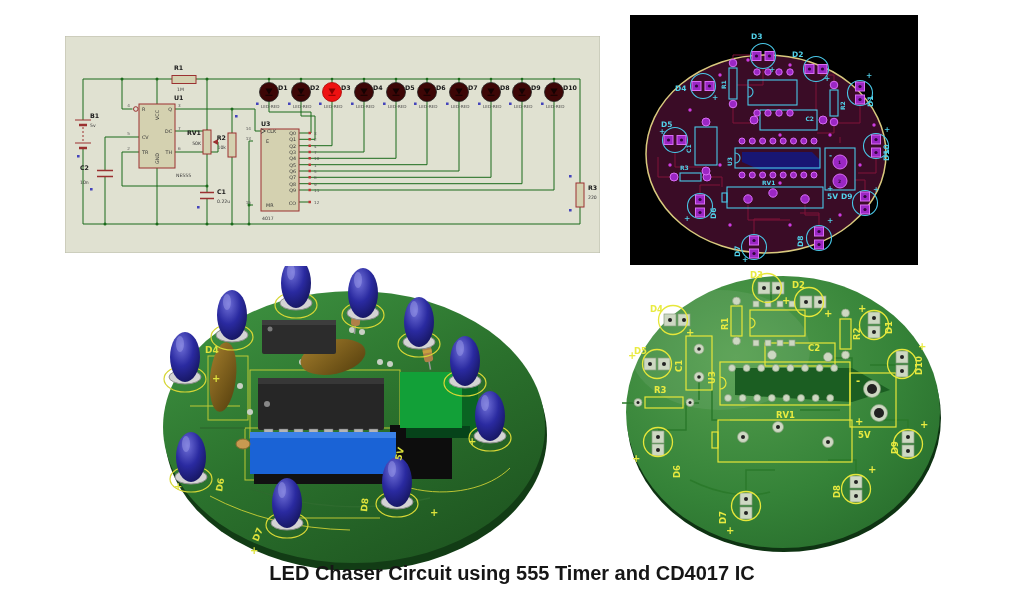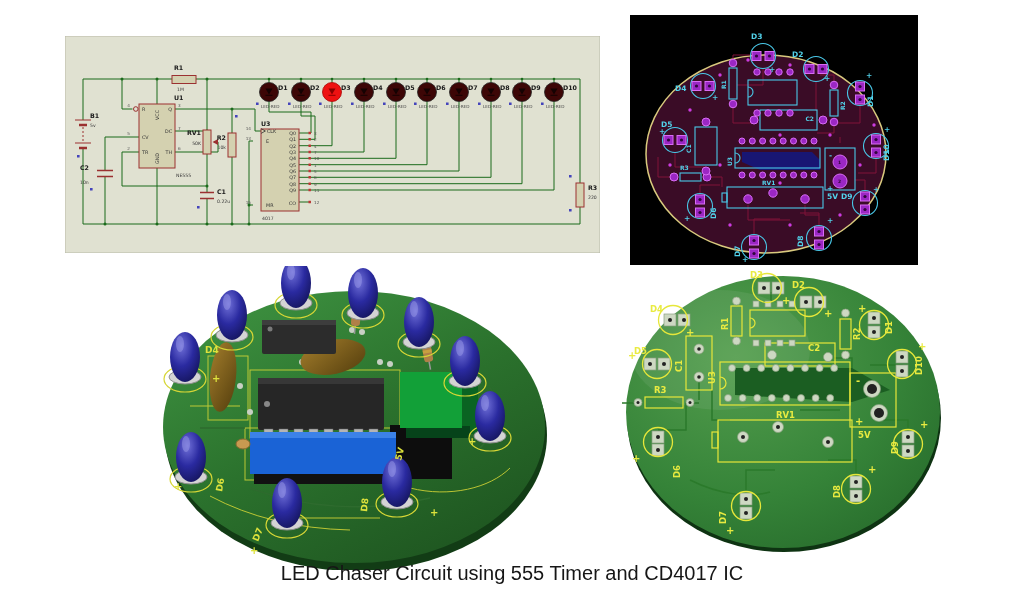--- a/index.html
+++ b/index.html
@@ -1,20 +1,20 @@
 <!DOCTYPE html>
 <html><head>
 <meta charset="utf-8">
 <style>
   html,body{margin:0;padding:0;background:#fff;}
   .stage{position:relative;width:1024px;height:599px;background:#ffffff;overflow:hidden;
          font-family:"DejaVu Sans",sans-serif;}
   .panel{position:absolute;}
   #caption{position:absolute;left:0;top:562px;width:1024px;text-align:center;
-           font-family:"Liberation Sans",sans-serif;font-weight:normal;font-size:20px;color:#161616;}
+           font-family:"Liberation Sans",sans-serif;font-weight:bold;font-size:20px;color:#161616;}
   svg text{font-family:"DejaVu Sans",sans-serif;}
   .sref{font-size:6.3px;font-weight:bold;fill:#1a1a1a;}
   .sval{font-size:4.6px;fill:#3a3a3a;}
   .pin{font-size:4.8px;fill:#333;}
   .num{font-size:4.2px;fill:#555;}
   .tinytxt{font-size:4.2px;fill:#444;}
   .cyan{font-size:7.5px;font-weight:bold;fill:#52d2ea;}
   .cy2{font-size:6px;font-weight:bold;fill:#52d2ea;}
   .ylw{font-size:8.5px;font-weight:bold;fill:#e9eb40;}
   .ylwf{font-size:9px;font-weight:bold;fill:#dde23c;}

